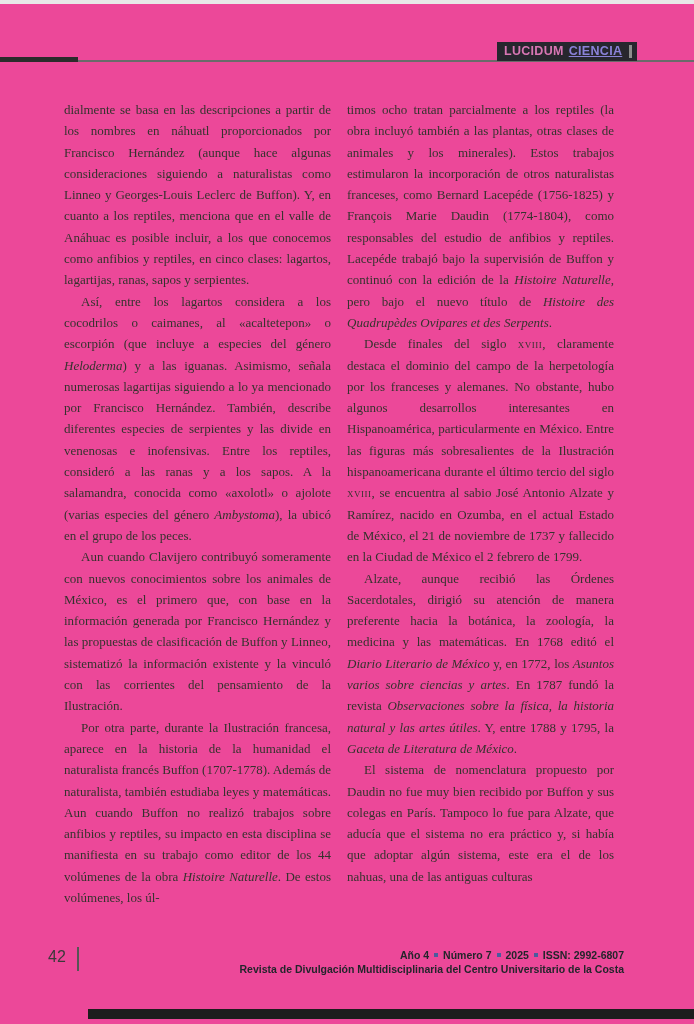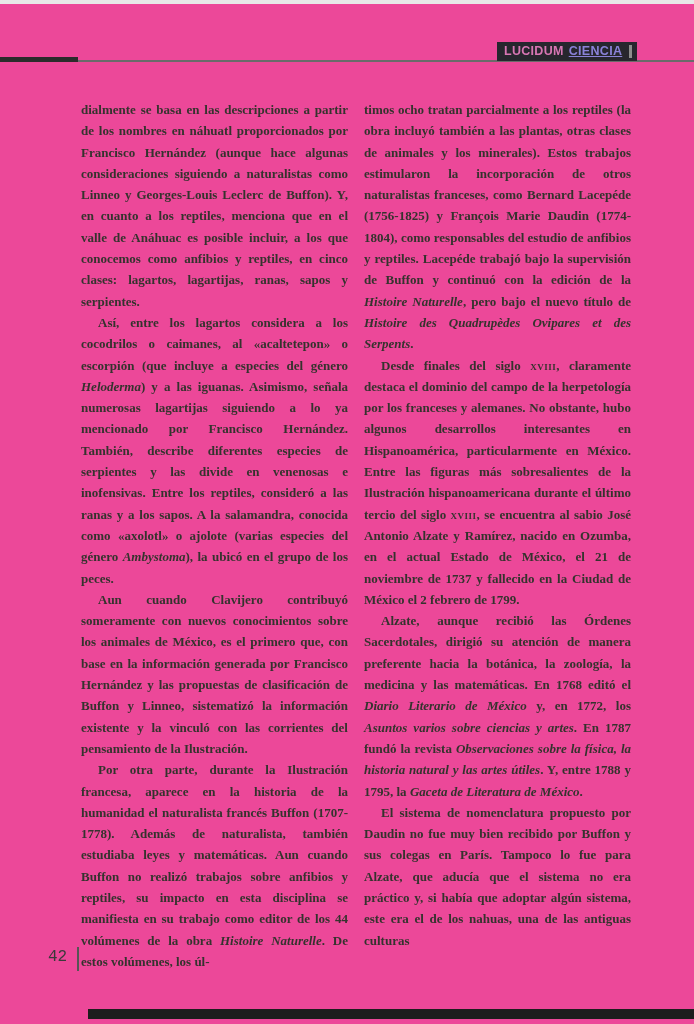--- a/index.html
+++ b/index.html
@@ -15,36 +15,36 @@
     position:absolute;left:497px;top:38px;height:19px;padding:0 5px 0 7px;
     background:#27262e;display:flex;align-items:center;gap:5px;
     font-family:"Liberation Sans", sans-serif;font-weight:bold;
     font-size:12.5px;letter-spacing:.3px;line-height:19px;white-space:nowrap;
   }
   .brand-w1{color:#d876b4;}
   .brand-w2{color:#8a82d8;text-decoration:underline;}
   .badge-accent{display:inline-block;width:3px;height:13px;background:#8d8d8d;margin-left:2px;}
   
   .article{
-    position:absolute;left:81px;top:95px;width:550px;
-    display:flex;gap:16px;font-weight:bold;
+    position:absolute;left:64px;top:95px;width:550px;
+    display:flex;gap:16px;
   }
   .col{width:269px;}
   .col p{
     margin:0;text-align:justify;
     font-size:13px;line-height:21.3px;
     text-justify:inter-word;
   }
   .col p.indent{text-indent:17px;}
   .it{font-style:italic;}
   .sc{font-variant:small-caps;letter-spacing:.5px;}
   
   .page-number{
     position:absolute;left:48px;top:944px;font-size:16px;color:#3a3a3a;
-    font-family:Liberation Mono, monospace;
+    font-family:Liberation Sans, sans-serif;
   }
   .page-number-divider{
     position:absolute;left:77px;top:943px;width:2px;height:24px;background:#555;
   }
   .footer-meta{
     position:absolute;right:70px;top:944px;width:430px;text-align:right;
     font-family:"Liberation Sans", sans-serif;font-weight:bold;
     font-size:10.5px;line-height:14px;color:#23252b;
   }
   .sq{display:inline-block;width:4px;height:4px;background:#4a5c9e;margin:0 5px;vertical-align:2px;}
@@ -74,16 +74,20 @@
     <div class="col">
         <p><span>timos ocho tratan parcialmente a los reptiles (la obra incluyó también a las plantas, otras clases de animales y los minerales). Estos trabajos estimularon la incorporación de otros naturalistas franceses, como Bernard Lacepéde (1756-1825) y François Marie Daudin (1774-1804), como responsables del estudio de anfibios y reptiles. Lacepéde trabajó bajo la supervisión de Buffon y continuó con la edición de la </span><span class="it">Histoire Naturelle</span><span>, pero bajo el nuevo título de </span><span class="it">Histoire des Quadrupèdes Ovipares et des Serpents</span><span>.</span></p>
         <p class="indent"><span>Desde finales del siglo </span><span class="sc">xviii</span><span>, claramente destaca el dominio del campo de la herpetología por los franceses y alemanes. No obstante, hubo algunos desarrollos interesantes en Hispanoamérica, particularmente en México. Entre las figuras más sobresalientes de la Ilustración hispanoamericana durante el último tercio del siglo </span><span class="sc">xviii</span><span>, se encuentra al sabio José Antonio Alzate y Ramírez, nacido en Ozumba, en el actual Estado de México, el 21 de noviembre de 1737 y fallecido en la Ciudad de México el 2 febrero de 1799.</span></p>
         <p class="indent"><span>Alzate, aunque recibió las Órdenes Sacerdotales, dirigió su atención de manera preferente hacia la botánica, la zoología, la medicina y las matemáticas. En 1768 editó el </span><span class="it">Diario Literario de México</span><span> y, en 1772, los </span><span class="it">Asuntos varios sobre ciencias y artes</span><span>. En 1787 fundó la revista </span><span class="it">Observaciones sobre la física, la historia natural y las artes útiles</span><span>. Y, entre 1788 y 1795, la </span><span class="it">Gaceta de Literatura de México</span><span>.</span></p>
         <p class="indent"><span>El sistema de nomenclatura propuesto por Daudin no fue muy bien recibido por Buffon y sus colegas en París. Tampoco lo fue para Alzate, que aducía que el sistema no era práctico y, si había que adoptar algún sistema, este era el de los nahuas, una de las antiguas culturas</span></p>
       </div>
   </div>
 
   <div class="page-number">42</div>
   <div class="page-number-divider"></div>
+  <div class="footer-meta">
+    <div><span>Año 4</span><span class="sq"></span><span>Número 7</span><span class="sq"></span><span>2025</span><span class="sq"></span><span>ISSN: 2992-6807</span></div>
+    <div>Revista de Divulgación Multidisciplinaria del Centro Universitario de la Costa</div>
+  </div>
 
   <div class="bottom-bar"></div>
 
 </div>
 
 </body></html>

